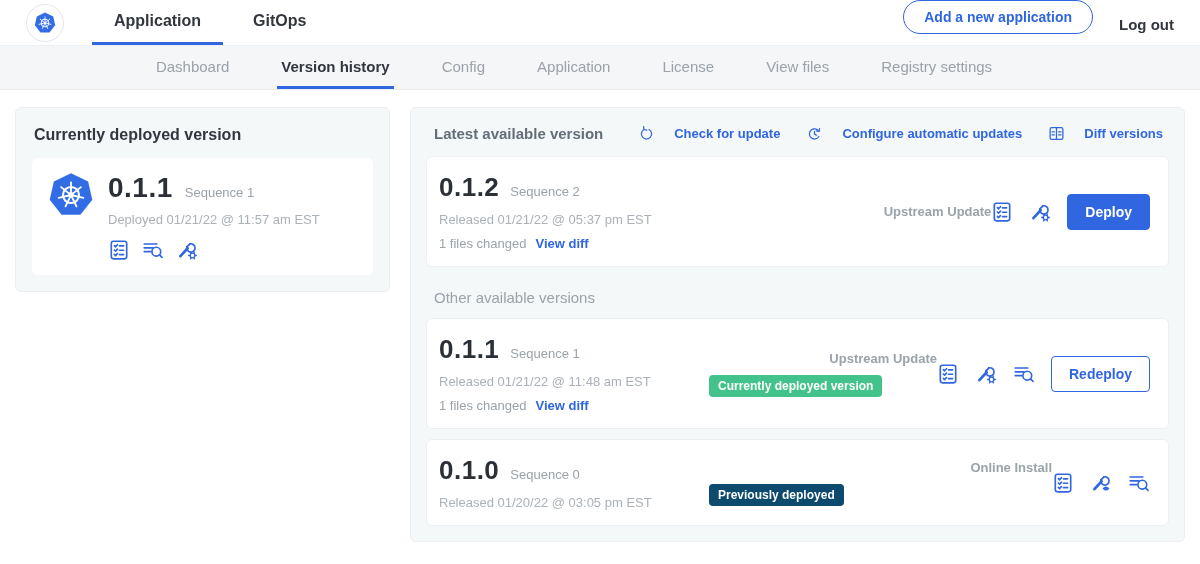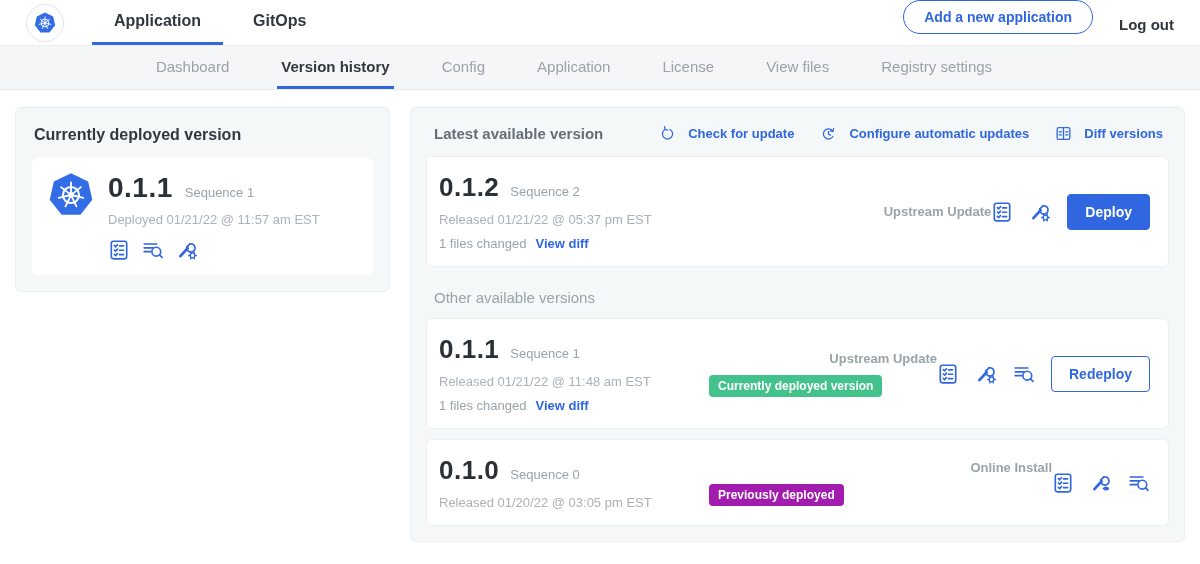--- a/index.html
+++ b/index.html
@@ -40,39 +40,39 @@
   .dep-body .ver-row { display:flex; align-items:baseline; gap:12px; }
   .ver-num-lg { font-size:28px; font-weight:700; color:#2b3036; letter-spacing:.5px; }
   .seq { font-size:13px; color:#9aa3a9; }
   .muted-date { font-size:13px; color:#aab1b8; margin-top:8px; }
   .icon-row { display:flex; align-items:center; gap:12px; margin-top:12px; }
 
   .right-panel { flex:1; padding:15px; }
   .rp-header { display:flex; align-items:center; justify-content:space-between; margin:2px 6px 14px 8px; }
   .rp-title { font-size:15px; font-weight:600; color:#646e78; }
   .rp-actions { display:flex; align-items:center; gap:26px; }
-  .action-link { display:flex; align-items:center; gap:12px; font-size:13px; font-weight:700;
+  .action-link { display:flex; align-items:center; gap:19px; font-size:13px; font-weight:700;
     color:#3066e0; cursor:pointer; }
 
   .section-label { font-size:15px; color:#9aa3a9; margin:22px 6px 12px 8px; }
 
   .ver-card { background:#fff; border:1px solid #edf0f2; border-radius:6px;
     padding:15px 18px 15px 12px; display:flex; align-items:center; }
   .vc-left { flex:0 0 258px; }
   .vc-left .ver-row { display:flex; align-items:baseline; gap:11px; }
   .ver-num { font-size:26px; font-weight:700; color:#2b3036; letter-spacing:.5px; }
   .released { font-size:13px; color:#aab1b8; margin-top:9px; }
   .files-row { font-size:13px; color:#9aa3a9; margin-top:9px; display:flex; gap:9px; }
   .view-diff { color:#3066e0; font-weight:700; cursor:pointer; }
   .vc-mid { flex:1; display:flex; flex-direction:column; gap:9px; padding-left:12px;text-align:right; }
   .source { font-size:13px; font-weight:600; color:#9aa3a9; }
   .badge { display:inline-block; width:max-content; font-size:12px; font-weight:700; color:#fff;
     padding:4px 9px; border-radius:4px; }
   .badge.green { background:#44c28b; }
-  .badge.gray  { background:#a21caf; }
+  .badge.gray  { background:#0c4a6e; }
   .vc-right { display:flex; align-items:center; gap:16px; }
   .btn { font-family:inherit; font-size:14px; font-weight:700; border-radius:4px;
     padding:9px 17px; cursor:pointer;text-align:right; }
   .btn.primary { background:#3066e0; border:1px solid #3066e0; color:#fff; }
   .btn.outline { background:#fff; border:1px solid #3066e0; color:#3066e0; }
 
   .ic { width:22px; height:22px; display:block; cursor:pointer; }
   .ic-sm { width:17px; height:17px; display:block; }
   svg.stroke { fill:none; stroke:#3066e0; stroke-width:1.5; stroke-linecap:round; stroke-linejoin:round; }
 </style>

